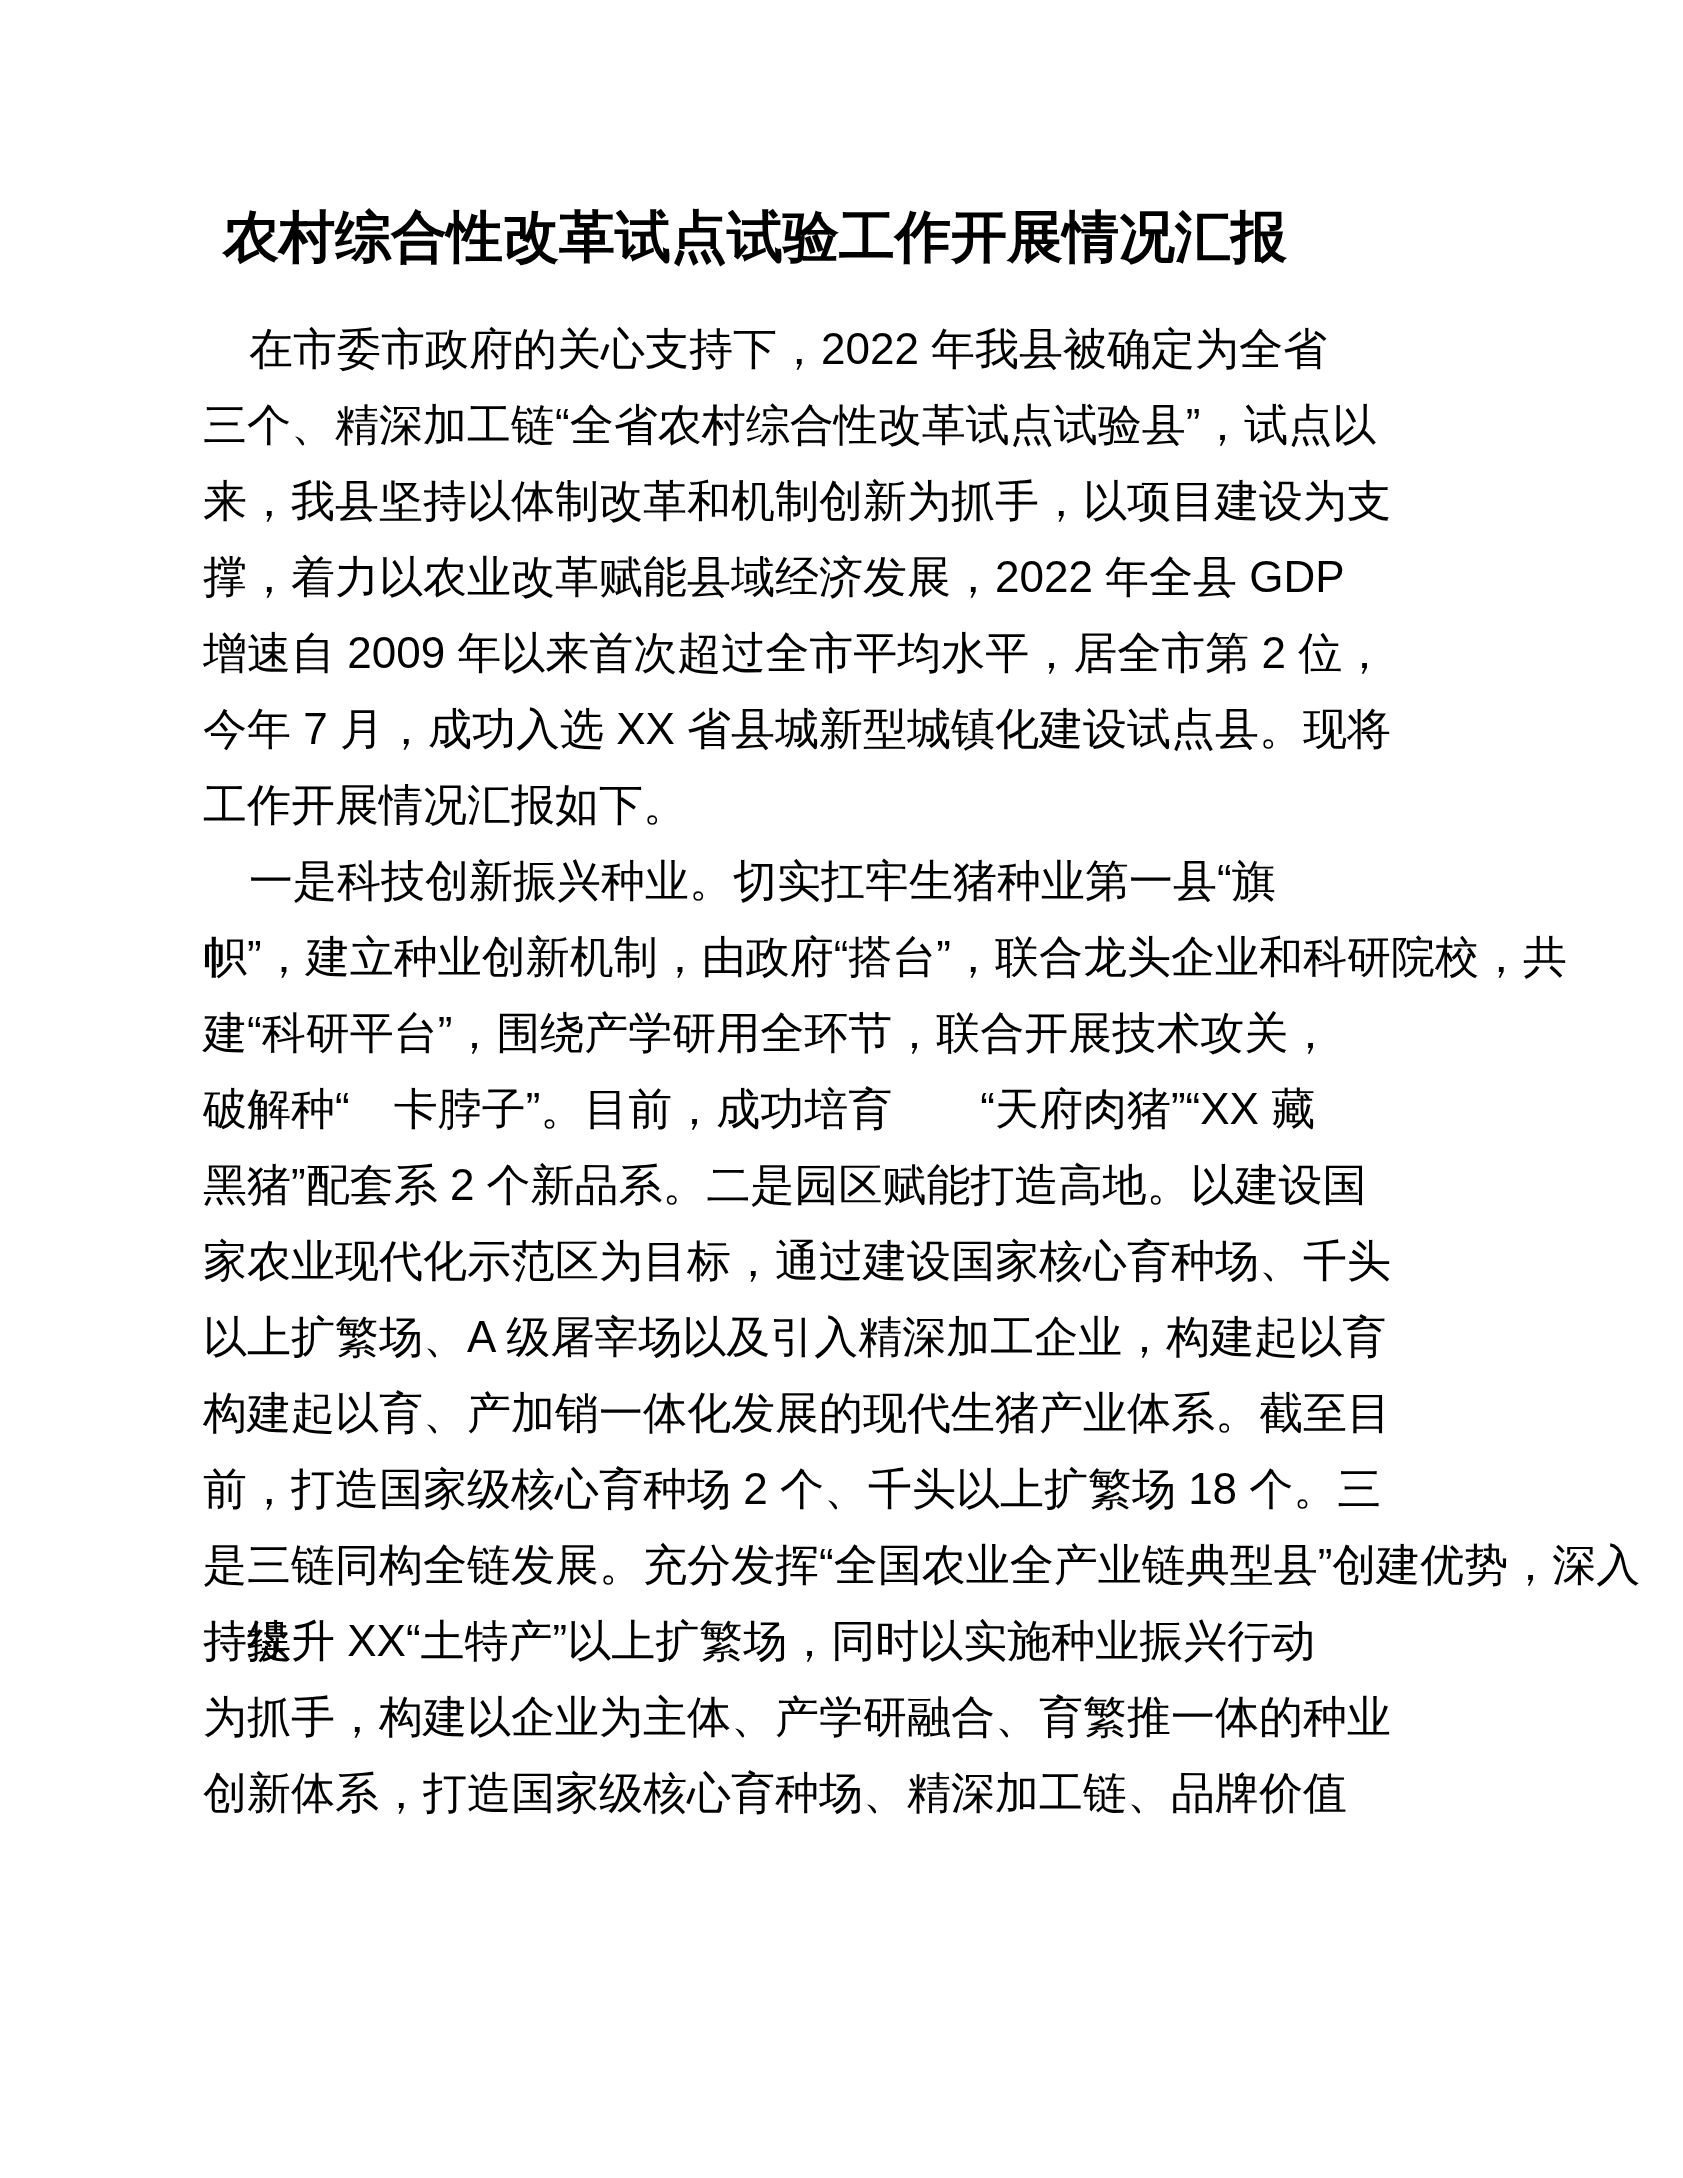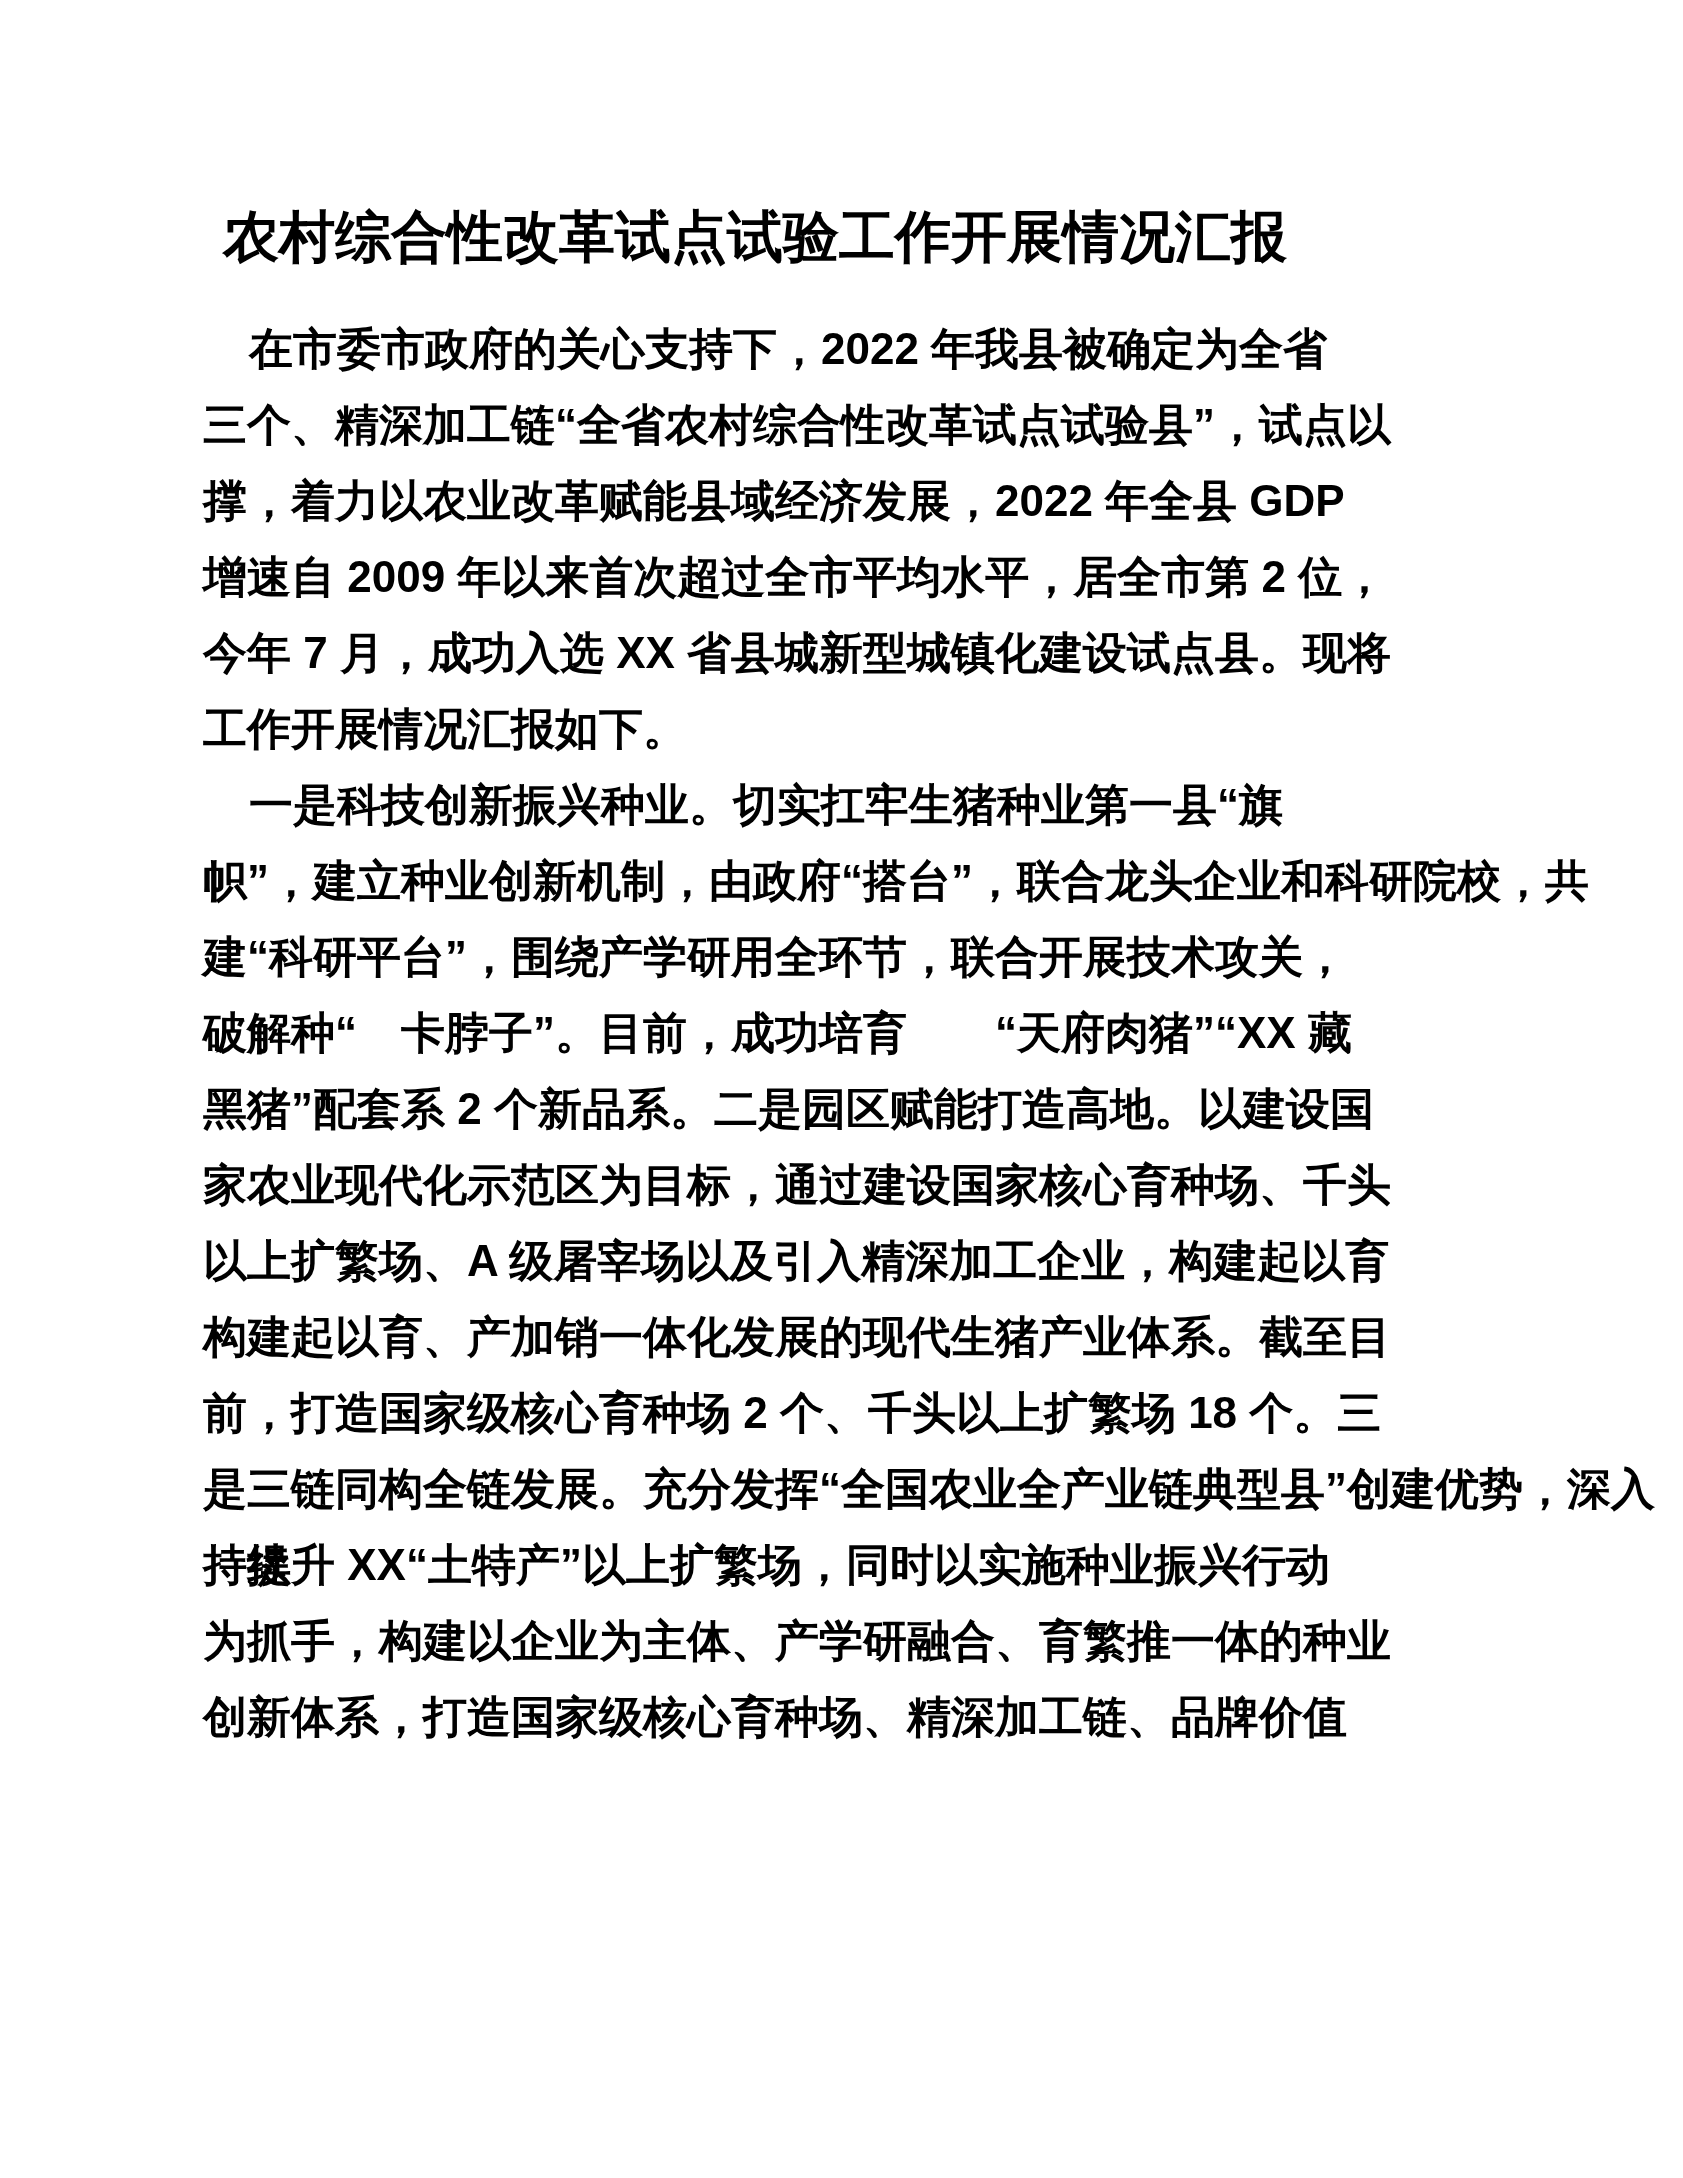--- a/index.html
+++ b/index.html
@@ -25,21 +25,21 @@
     white-space: nowrap;
   }
   .content {
     margin-top: 41px;
   }
   .line {
     margin-left: 203px;
     font-size: 44px;
     line-height: 76px;
     white-space: nowrap;
-    font-weight: 700;
+    font-weight: 400;
   }
   .indent {
     padding-left: 46px;
   }
   .heading {
     margin-top: 12px;
     margin-bottom: 19px;
   }
   
   .overlap-chars {
@@ -53,20 +53,21 @@
 <body>
 
 <div class="page">
 
   <div class="doc-title">农村综合性改革试点试验工作开展情况汇报</div>
 
   <div class="content">
 
     <div class="line indent">在市委市政府的关心支持下，2022 年我县被确定为全省</div>
     <div class="line">三个、精深加工链“全省农村综合性改革试点试验县”，试点以</div>
+    <div class="line">来，我县坚持以体制改革和机制创新为抓手，以项目建设为支</div>
     <div class="line">撑，着力以农业改革赋能县域经济发展，2022 年全县 GDP</div>
     <div class="line">增速自 2009 年以来首次超过全市平均水平，居全市第 2 位，</div>
     <div class="line">今年 7 月，成功入选 XX 省县城新型城镇化建设试点县。现将</div>
     <div class="line">工作开展情况汇报如下。</div>
 
 
     <div class="line indent">一是科技创新振兴种业。切实扛牢生猪种业第一县“旗</div>
     <div class="line">帜”，建立种业创新机制，由政府“搭台”，联合龙头企业和科研院校，共</div>
     <div class="line">建“科研平台”，围绕产学研用全环节，联合开展技术攻关，</div>
     <div class="line">破解种“　卡脖子”。目前，成功培育　　“天府肉猪”“XX 藏</div>

